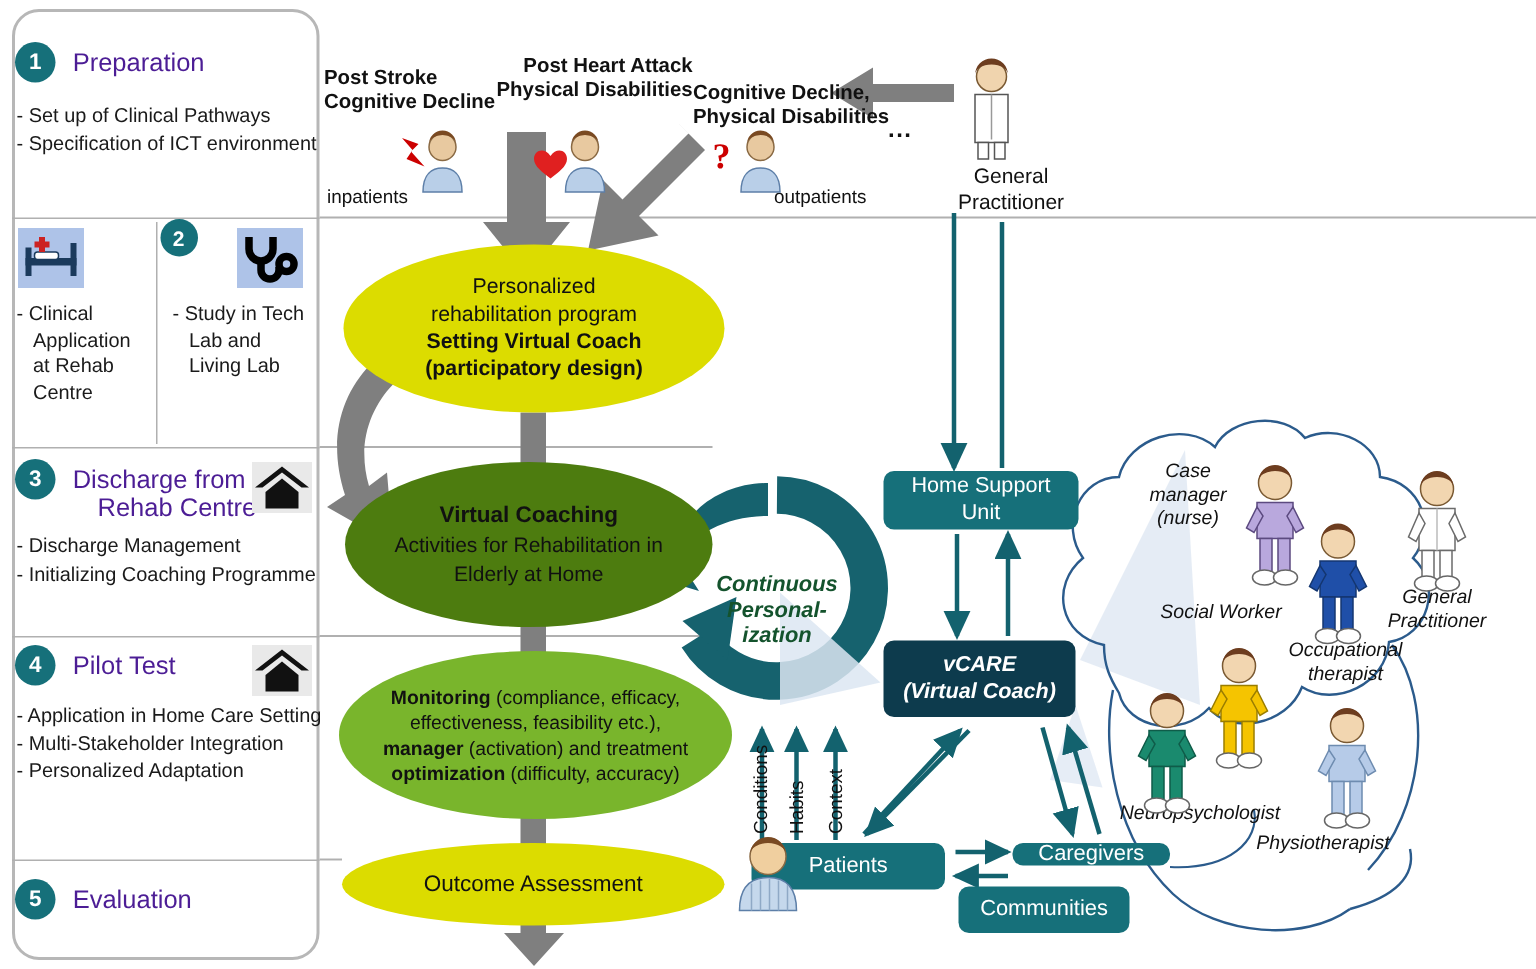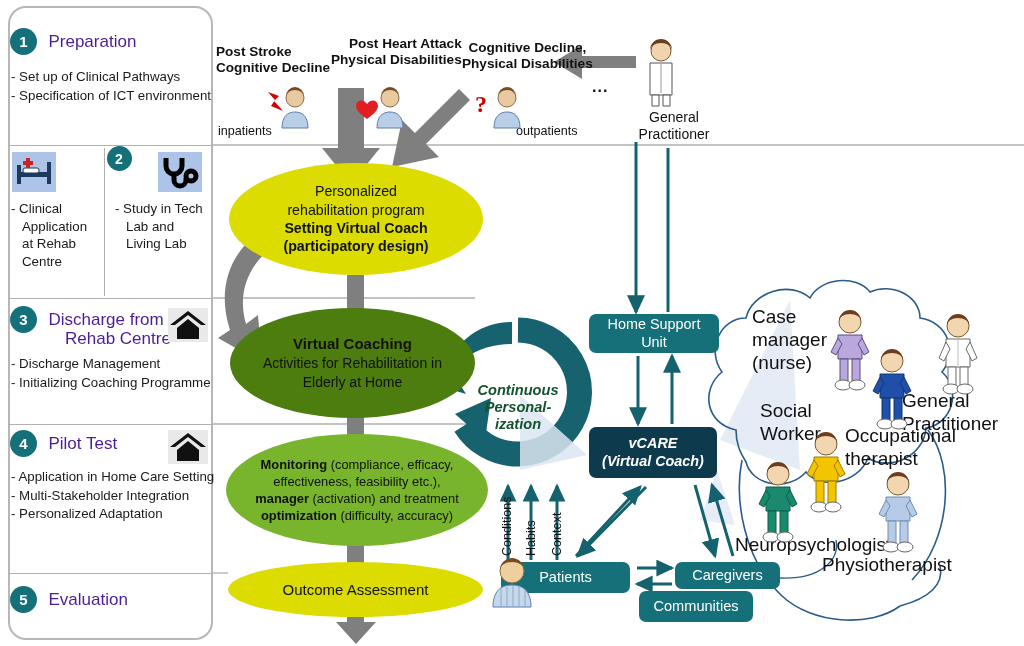--- a/index.html
+++ b/index.html
@@ -44,33 +44,33 @@
   #ell-out .inner{font-size:15px;}
   .b{font-weight:700;}
 
   
   .tbox{position:absolute;display:flex;align-items:center;justify-content:center;
         color:#fff;text-align:center;border-radius:7px;line-height:1.2;}
   #box-hsu{left:589px;top:314px;width:130px;height:39px;background:#16707a;font-size:14.4px;}
   #box-vcare{left:589px;top:427px;width:128px;height:51px;background:#0d3b4d;
              font-size:14.4px;font-style:italic;font-weight:700;}
   #box-patients{left:501px;top:562px;width:129px;height:31px;background:#16707a;font-size:14.6px;}
-  #box-caregivers{left:675px;top:562px;width:105px;height:27px;background:#16707a;font-size:14.6px;}
+  #box-caregivers{left:675px;top:562px;width:105px;height:15px;background:#16707a;font-size:14.6px;}
   #box-communities{left:591px;top:591px;width:114px;height:31px;background:#16707a;font-size:14.6px;margin-left:48px;}
 
   
   #cp-label{position:absolute;left:462px;top:382px;width:112px;text-align:center;
             font-size:14.6px;font-weight:700;font-style:italic;line-height:1.18;color:#14532d;}
 
   
   .vlab{position:absolute;font-size:12.6px;color:#111;
         transform:rotate(-90deg);transform-origin:left top;white-space:nowrap;}
 
   
-  .slab{position:absolute;font-size:19px;text-align:left;line-height:1.2;color:#111;}
+  .slab{position:absolute;font-size:13px;text-align:center;line-height:1.2;color:#111;font-style:italic;}
 
   
   .fig{position:absolute;}
 </style>
 </head>
 <body>
 
 <svg class="layer">
   <defs>
     <marker id="tealArrow" markerWidth="7" markerHeight="7" refX="5.6" refY="3" orient="auto">
@@ -238,21 +238,21 @@
 </div>
 
 <div class="toplab" style="left:216px;top:44px;">
   <div>Post Stroke</div>
   <div>Cognitive Decline</div>
 </div>
 <div class="toplab" style="left:331px;top:36px;text-align:right;">
   <div>Post Heart Attack</div>
   <div>Physical Disabilities</div>
 </div>
-<div class="toplab" style="left:462px;top:40px;text-align:center;">
+<div class="toplab" style="left:462px;top:54px;">
   <div>Cognitive Decline,</div>
   <div>Physical Disabilities</div>
 </div>
 <div class="smalllab" style="left:218px;top:124px;">inpatients</div>
 <div class="smalllab" style="left:516px;top:124px;">outpatients</div>
 <div class="dots" style="left:592px;top:78px;">...</div>
 <div class="gplab" style="left:613px;top:109px;width:122px;">
   <div>General</div>
   <div>Practitioner</div>
 </div>

